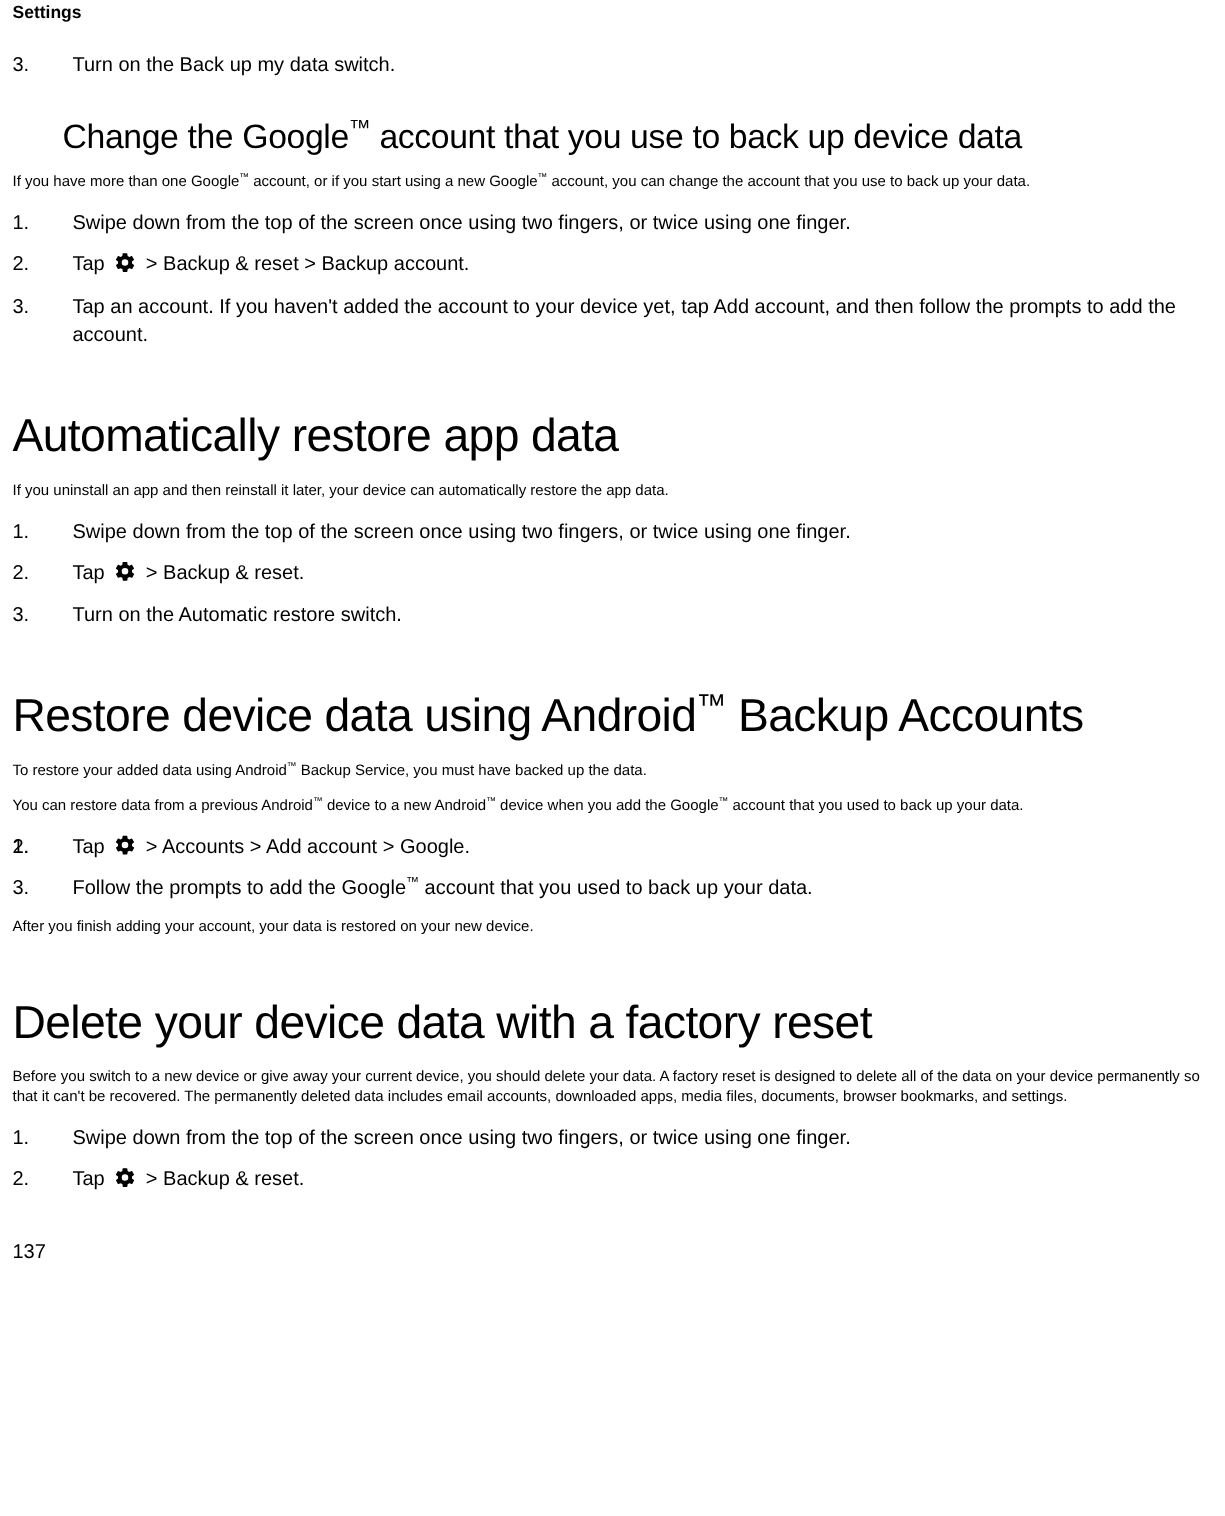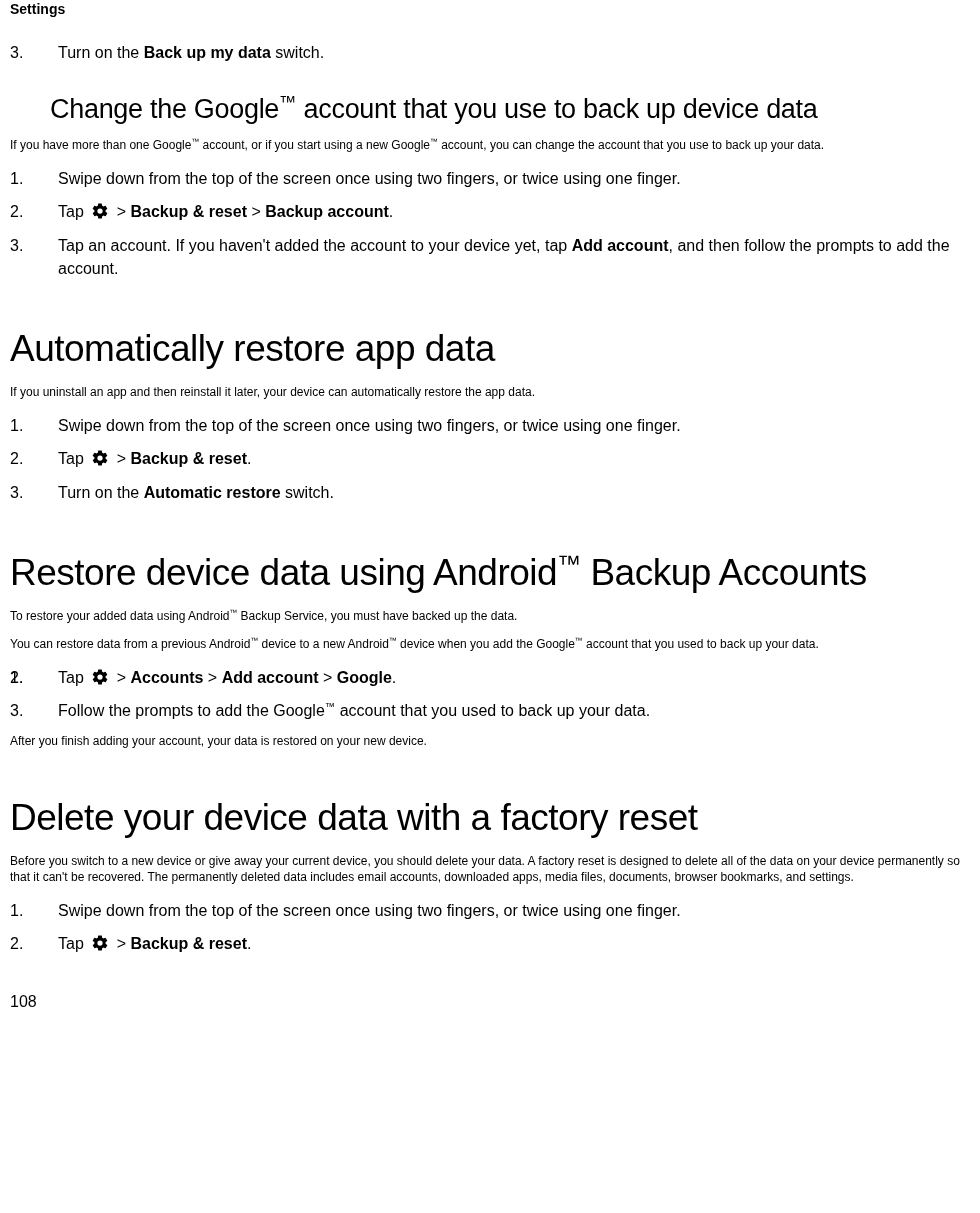--- a/index.html
+++ b/index.html
@@ -50,21 +50,21 @@
       padding-left: 48px;
       font-size: 16px;
       line-height: 1.45;
       margin-bottom: 10px;
     }
     ol.steps > li .num {
       position: absolute;
       left: 0;
       top: 0;
     }
-    .bold { font-weight: 700; }
+    .bold { font-weight: 400; }
     .tm { font-size: 0.65em; vertical-align: super; line-height: 0; }
     .page-num {
       font-size: 16px;
       margin-top: 38px;
       margin-bottom: 10px;
     }
     .settings-icon {
       display: inline-block;
       vertical-align: -3px;
       margin: 0 3px;
@@ -161,13 +161,13 @@
     <span>Swipe down from the top of the screen once using two fingers, or twice using one finger.</span>
   </li>
   <li>
     <span class="num">2.</span>
     <span>Tap </span><span class="settings-icon"><svg viewBox="0 0 24 24">
           <path fill="#000" d="M19.4 13a7.5 7.5 0 0 0 .1-1 7.5 7.5 0 0 0-.1-1l2.1-1.7a.5.5 0 0 0 .1-.6l-2-3.5a.5.5 0 0 0-.6-.2l-2.5 1a7.4 7.4 0 0 0-1.7-1l-.4-2.6A.5.5 0 0 0 14 2h-4a.5.5 0 0 0-.5.4L9.1 5a7.4 7.4 0 0 0-1.7 1l-2.5-1a.5.5 0 0 0-.6.2l-2 3.5a.5.5 0 0 0 .1.6L4.6 11a7.5 7.5 0 0 0-.1 1 7.5 7.5 0 0 0 .1 1l-2.1 1.7a.5.5 0 0 0-.1.6l2 3.5a.5.5 0 0 0 .6.2l2.5-1a7.4 7.4 0 0 0 1.7 1l.4 2.6A.5.5 0 0 0 10 22h4a.5.5 0 0 0 .5-.4l.4-2.6a7.4 7.4 0 0 0 1.7-1l2.5 1a.5.5 0 0 0 .6-.2l2-3.5a.5.5 0 0 0-.1-.6ZM12 15.5A3.5 3.5 0 1 1 15.5 12 3.5 3.5 0 0 1 12 15.5Z"></path>
         </svg></span><span> &gt; </span><span class="bold">Backup &amp; reset</span><span>.</span>
   </li>
 </ol>
 
-<div class="page-num">108</div>
+<div class="page-num">137</div>
 
 </body></html>

